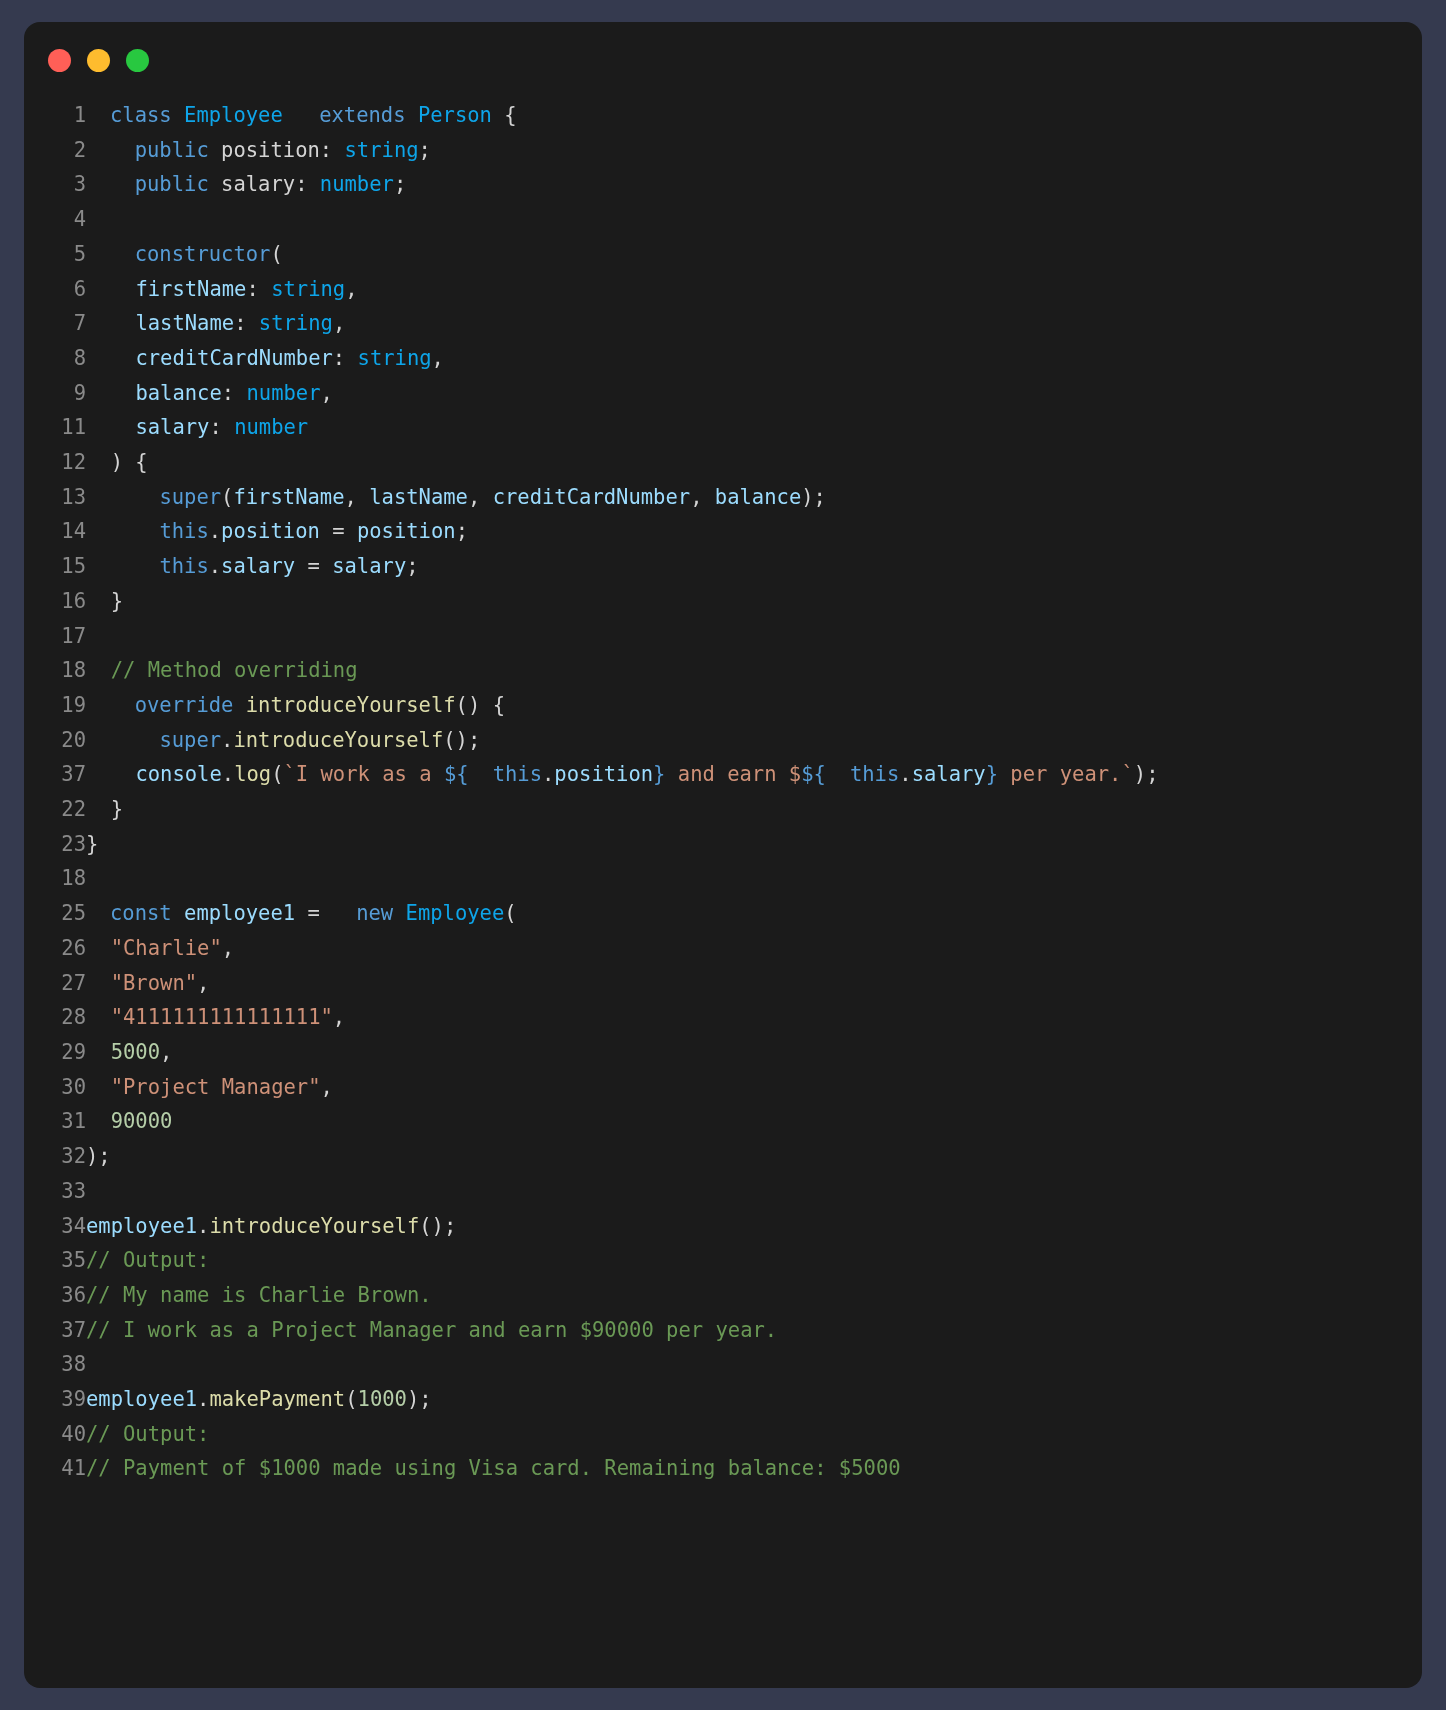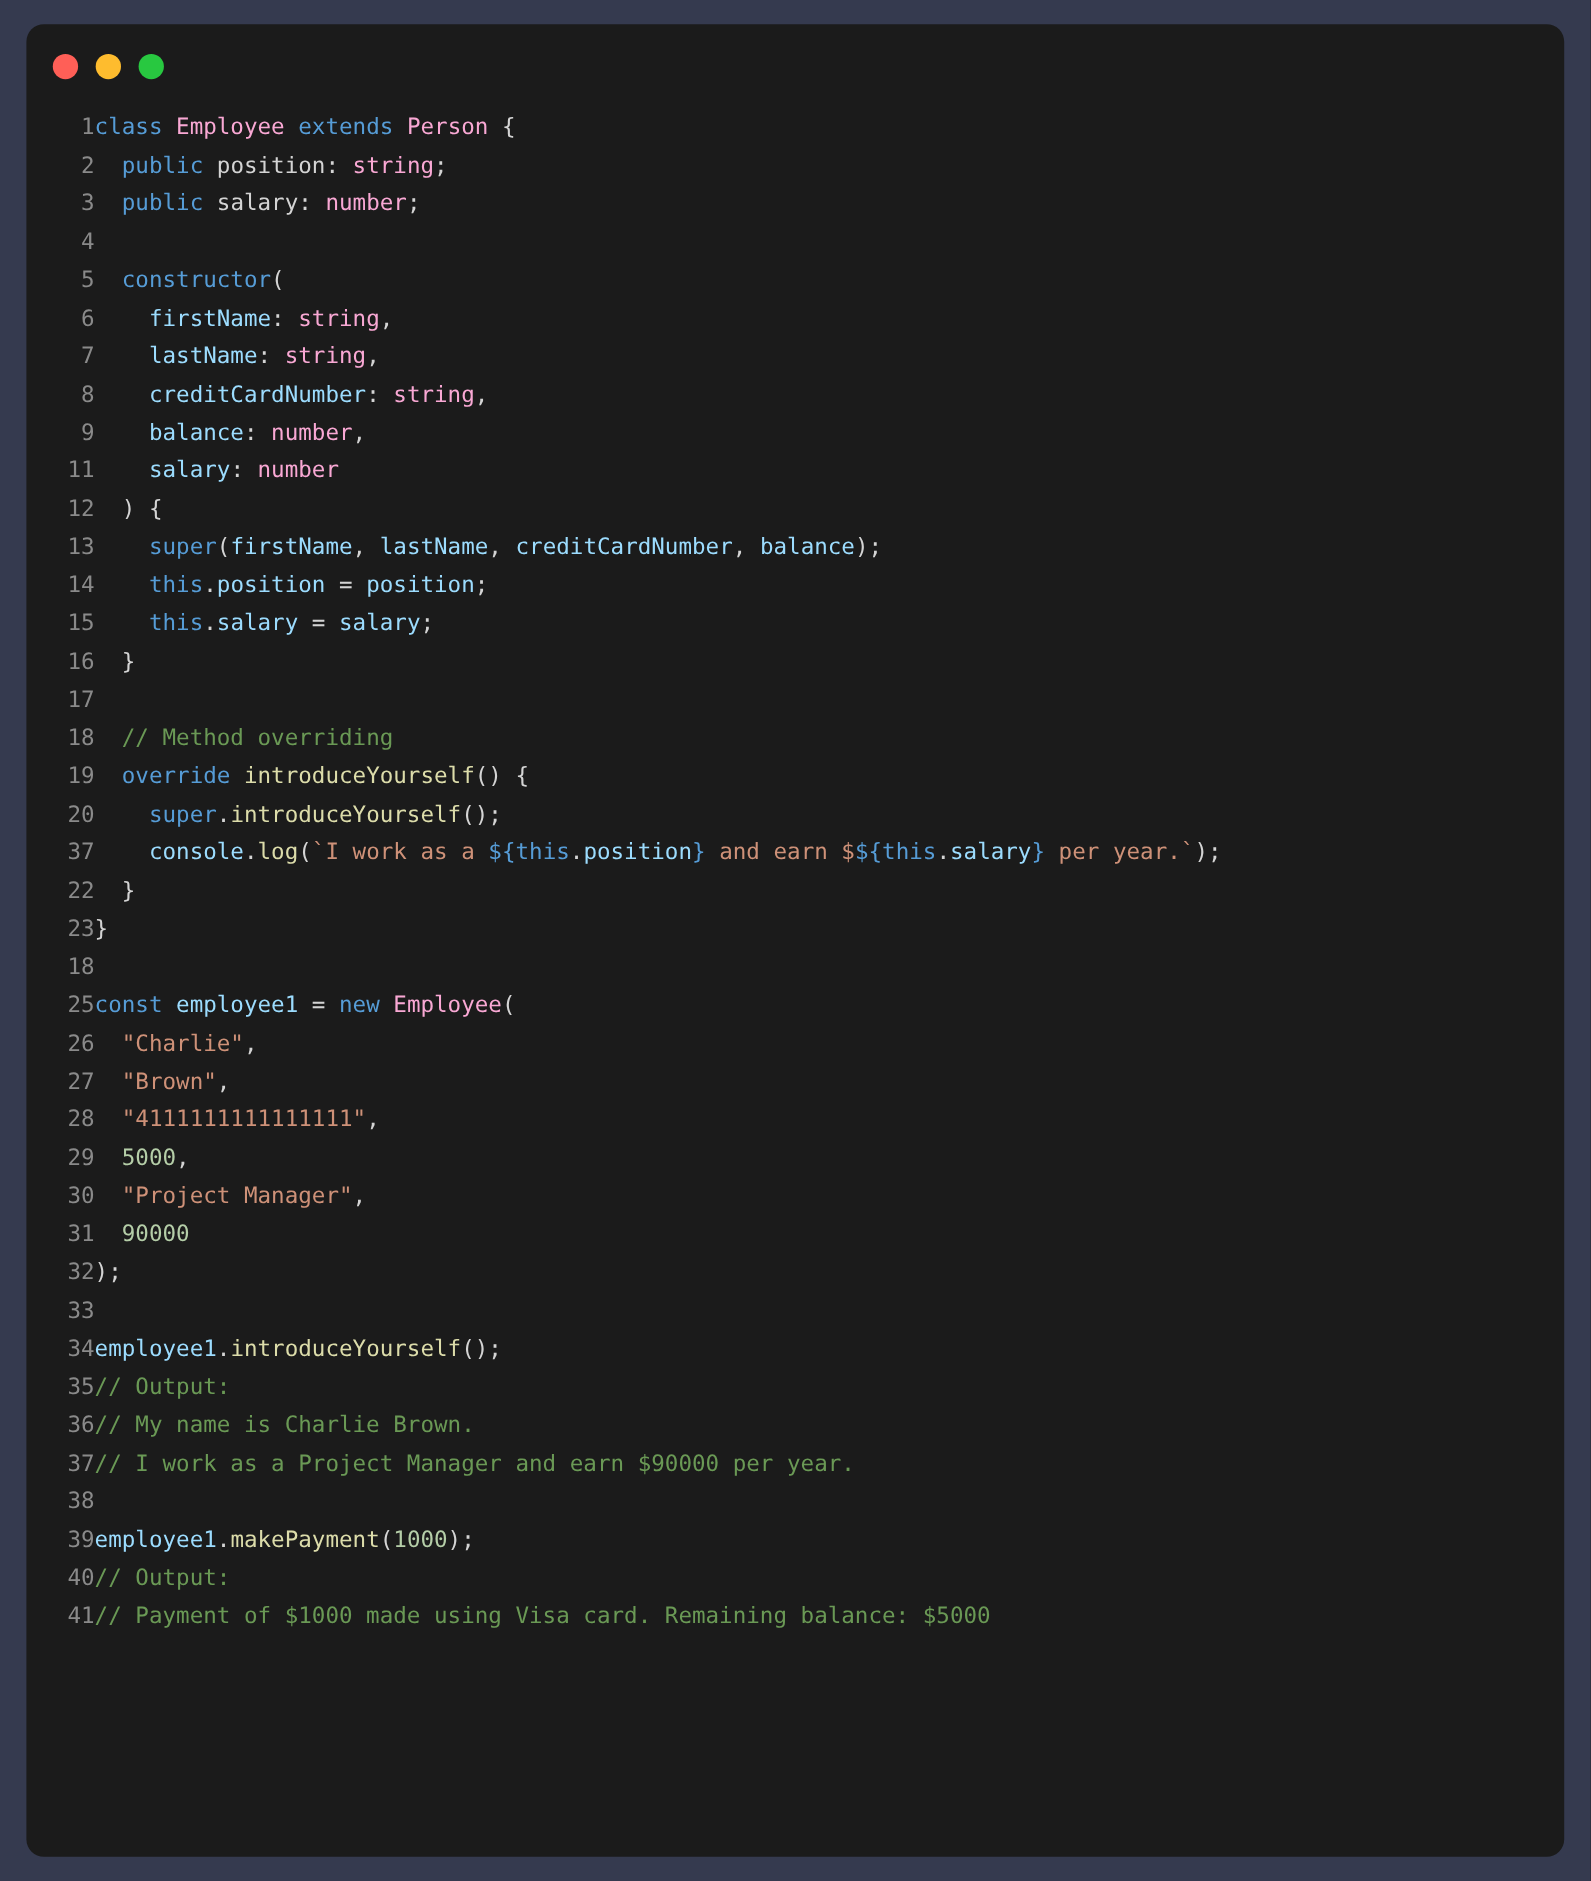--- a/index.html
+++ b/index.html
@@ -56,22 +56,22 @@
     min-width: 62px;
     text-align: right;
     padding-right: 18px;
     color: #8a8a8a;
     user-select: none;
     font-size: 20.5px;
   }
   td.src { color: #d4d4d4; padding-left: 10px; }
 
   
-  .kw   { color: #569cd6; }   
-  .typ  { color: #f9a8d4; }   
+  .kw   { color: #569cd6; margin-left: 24px; }   
+  .typ  { color: #0ea5e9; }   
   .id   { color: #9cdcfe; margin-top: 20px; }   
   .fn   { color: #dcdcaa; }   
   .str  { color: #ce9178; }   
   .num  { color: #b5cea8; }   
   .cmt  { color: #6a9955; }   
   .pun  { color: #d4d4d4; }   
   .tpl  { color: #569cd6; }   
 </style>
 </head>
 <body>

